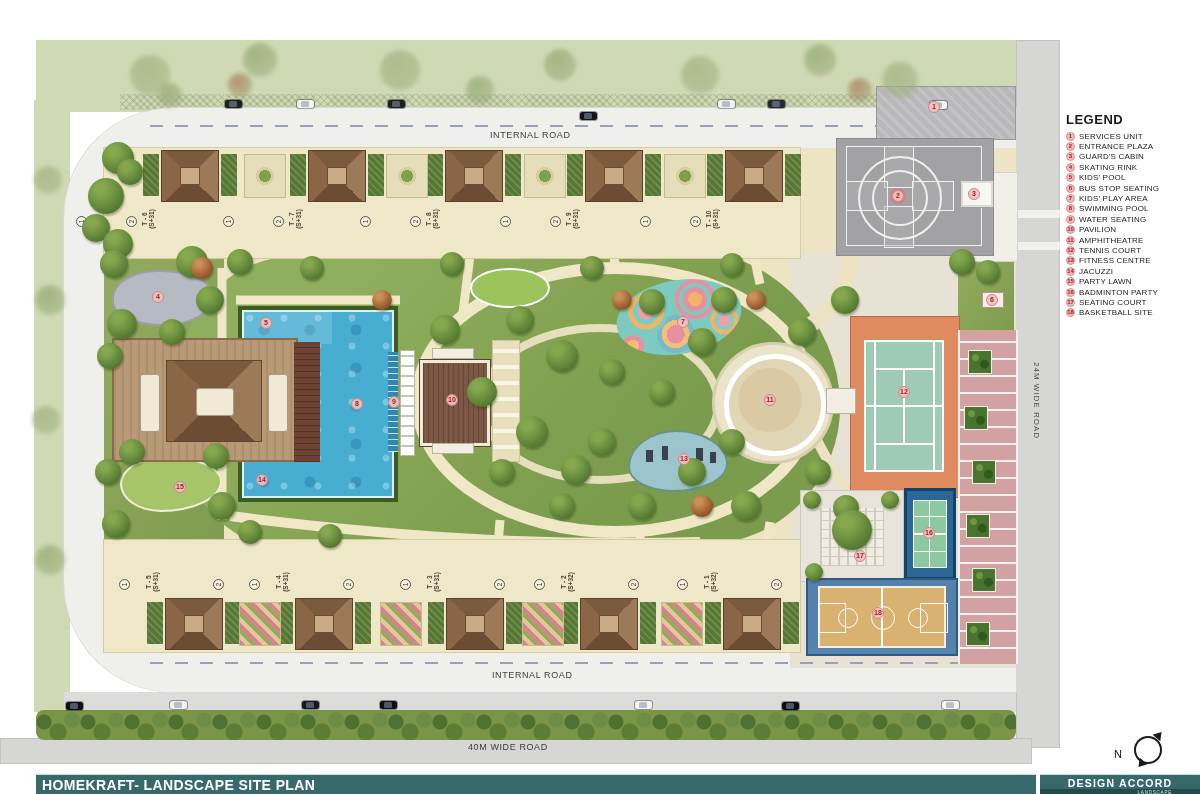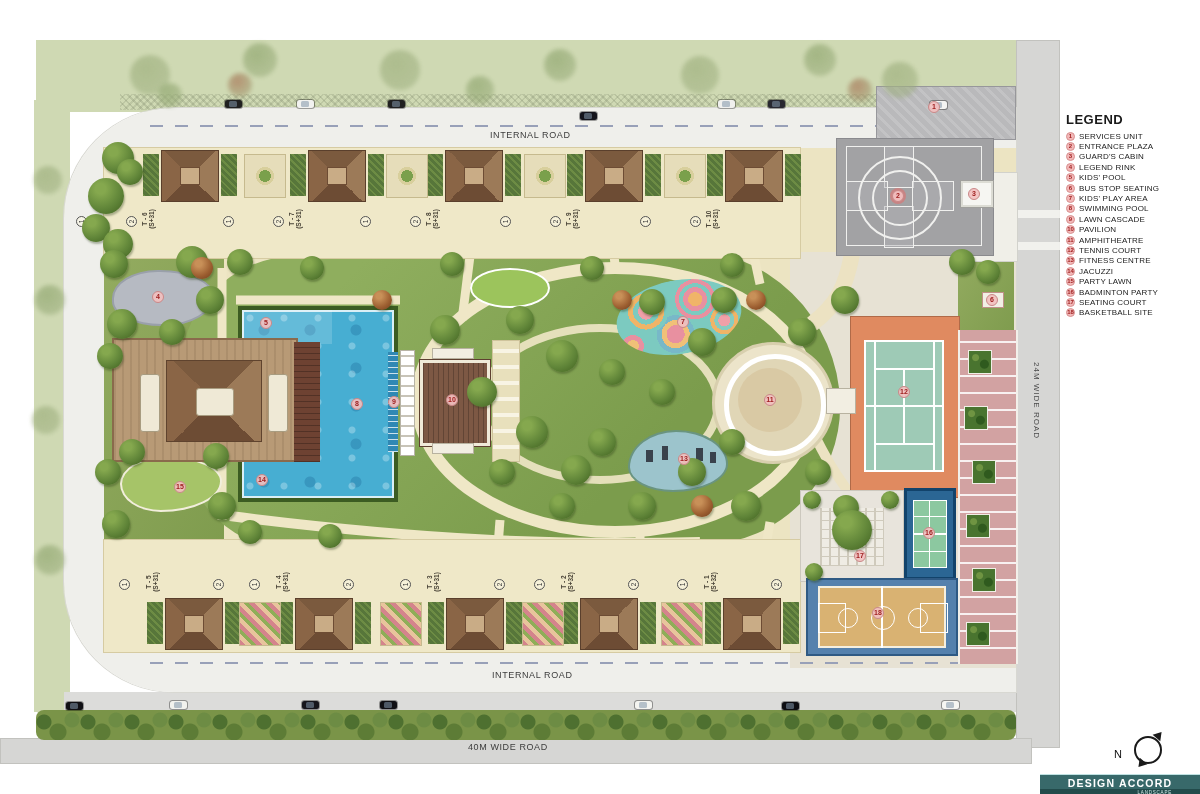--- a/index.html
+++ b/index.html
@@ -538,41 +538,41 @@
         <div class="lg-row">
           <span class="lg-num">2</span>
           <span class="lg-label">ENTRANCE PLAZA</span>
         </div>
         <div class="lg-row">
           <span class="lg-num">3</span>
           <span class="lg-label">GUARD'S CABIN</span>
         </div>
         <div class="lg-row">
           <span class="lg-num">4</span>
-          <span class="lg-label">LEGEND RINK</span>
+          <span class="lg-label">SKATING RINK</span>
         </div>
         <div class="lg-row">
           <span class="lg-num">5</span>
           <span class="lg-label">KIDS' POOL</span>
         </div>
         <div class="lg-row">
           <span class="lg-num">6</span>
           <span class="lg-label">BUS STOP SEATING</span>
         </div>
         <div class="lg-row">
           <span class="lg-num">7</span>
           <span class="lg-label">KIDS' PLAY AREA</span>
         </div>
         <div class="lg-row">
           <span class="lg-num">8</span>
           <span class="lg-label">SWIMMING POOL</span>
         </div>
         <div class="lg-row">
           <span class="lg-num">9</span>
-          <span class="lg-label">LAWN CASCADE</span>
+          <span class="lg-label">WATER SEATING</span>
         </div>
         <div class="lg-row">
           <span class="lg-num">10</span>
           <span class="lg-label">PAVILION</span>
         </div>
         <div class="lg-row">
           <span class="lg-num">11</span>
           <span class="lg-label">AMPHITHEATRE</span>
         </div>
         <div class="lg-row">
@@ -599,20 +599,23 @@
           <span class="lg-num">17</span>
           <span class="lg-label">SEATING COURT</span>
         </div>
         <div class="lg-row">
           <span class="lg-num">18</span>
           <span class="lg-label">BASKETBALL SITE</span>
         </div>
       </div>
   </div>
 
+  <div class="abs title-bar">
+    <span class="title-text">HOMEKRAFT- LANDSCAPE SITE PLAN</span>
+  </div>
   <div class="abs brand">
     <div class="brand-name">DESIGN ACCORD</div>
     <div class="brand-strip"></div>
     <div class="brand-sub">LANDSCAPE</div>
   </div>
   <div class="abs north-label">N</div>
   <div class="abs compass-circle"></div>
   <div class="compass-tri" style="left:1154px;top:731px;border-left:5px solid transparent;border-right:5px solid transparent;border-bottom:8px solid #1a1a1a;transform:rotate(40deg);"></div>
   <div class="compass-tri" style="left:1136px;top:760px;border-left:5px solid transparent;border-right:5px solid transparent;border-top:8px solid #1a1a1a;transform:rotate(40deg);"></div>
 

